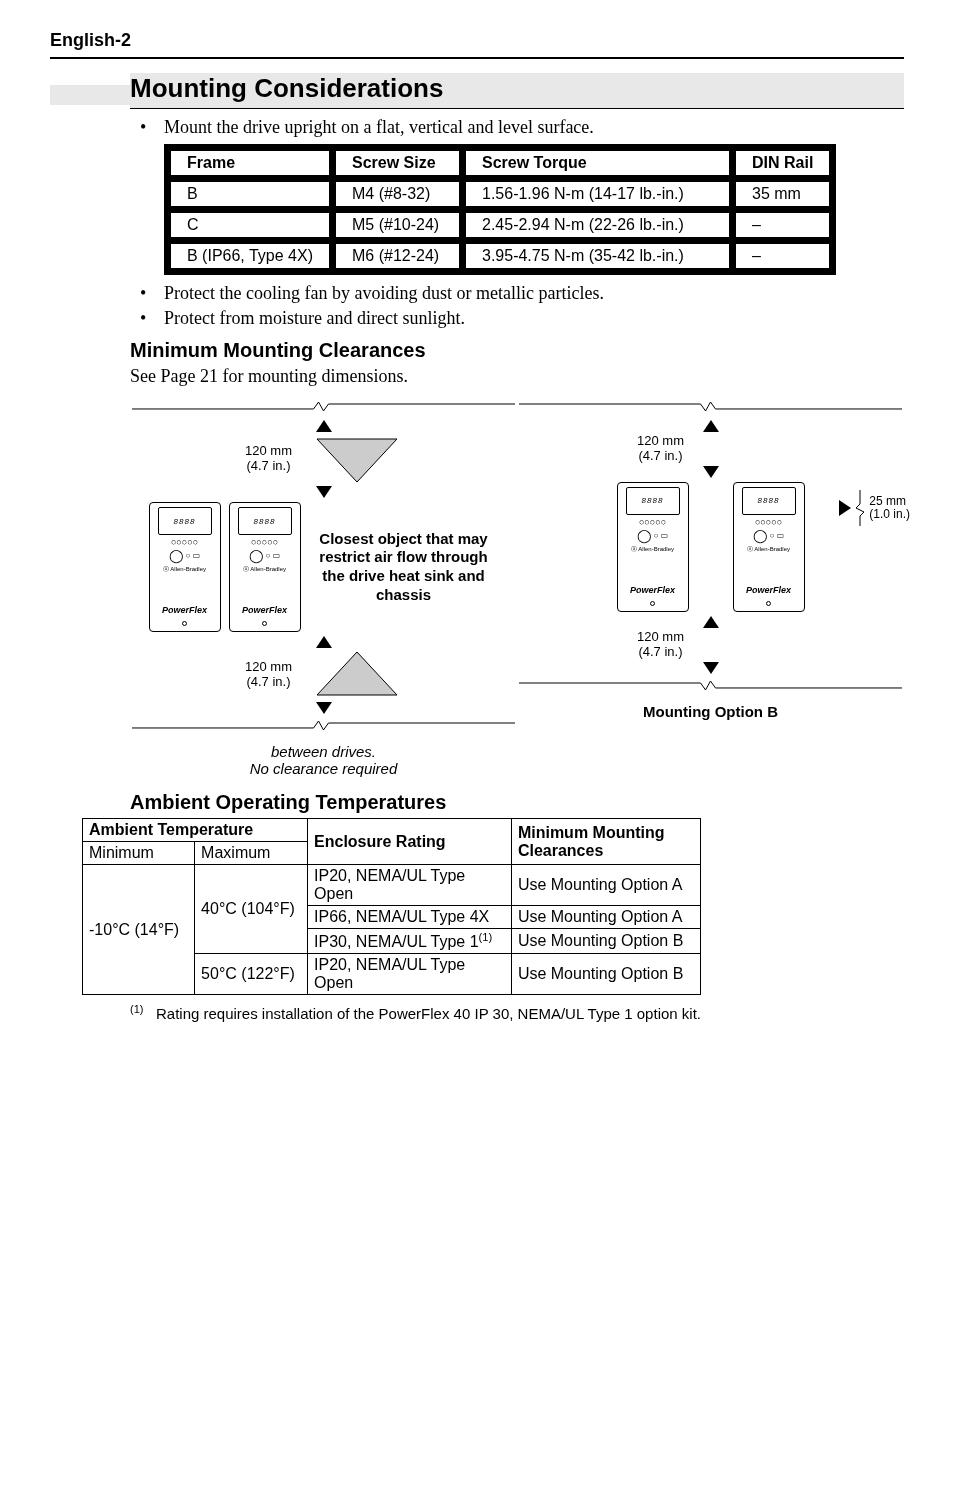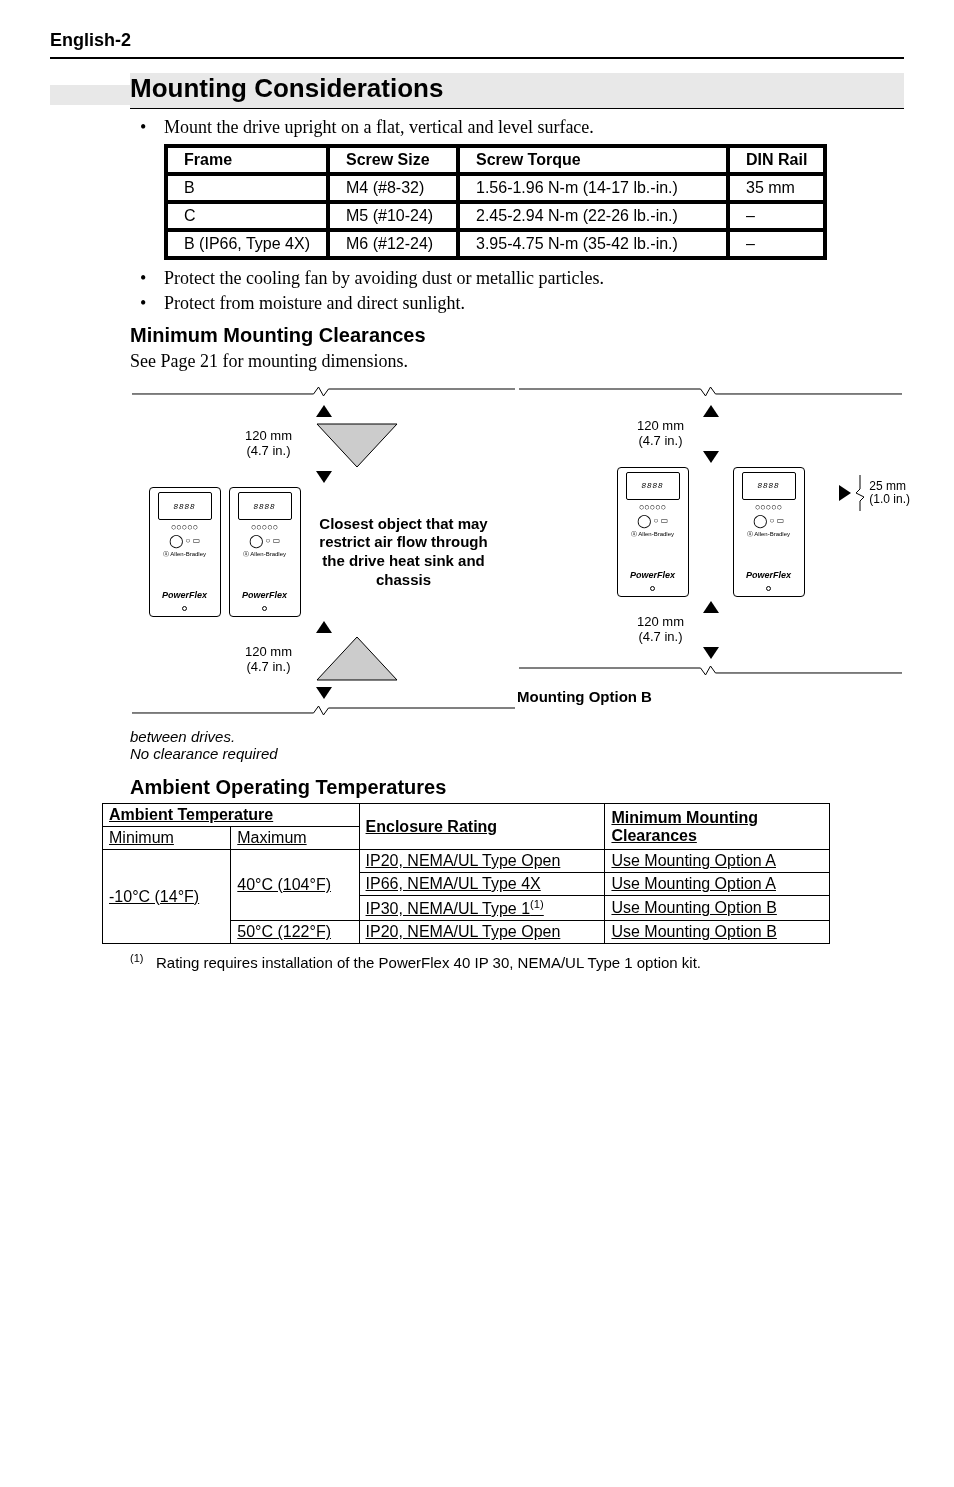--- a/index.html
+++ b/index.html
@@ -57,34 +57,33 @@
   .body-text { margin-left: 80px; margin-bottom: 10px; }
   table.data {
     border-collapse: collapse;
     margin-left: 114px;
     margin-top: 6px;
     margin-bottom: 8px;
     font-family: Arial, Helvetica, sans-serif;
     font-size: 16px;
   }
   table.data th, table.data td {
-    border: 4px solid #000000;
+    border: 7px solid #000000;
     padding: 3px 16px;
     text-align: left;
     vertical-align: middle;
   }
   table.data th { font-weight: bold; }
   table.ambient {
     border-collapse: collapse;
-    margin-left: 52px;
+    margin-left: 32px;
     margin-top: 4px;
     font-family: Arial, Helvetica, sans-serif;
     font-size: 16px;
-    width: 728px;
-    text-decoration: underline;
+    width: 619px;
   }
   table.ambient th, table.ambient td {
     border: 1px solid #000;
     padding: 2px 6px;
     text-align: left;
     vertical-align: middle;
   }
   .footnote {
     font-family: Arial, Helvetica, sans-serif;
     font-size: 15px;
@@ -130,20 +129,21 @@
     font-family: Arial, Helvetica, sans-serif;
     font-weight: bold;
     font-size: 15px;
     text-align: center;
     width: 190px;
     line-height: 1.25;
   }
   .caption {
     font-family: Arial, Helvetica, sans-serif;
     font-size: 15px;
+    text-align: center;
     margin-top: 6px;
   }
   .caption .b { font-weight: bold; }
   .caption .i { font-style: italic; }
   .triangle-up {
     width: 0; height: 0; border-left: 8px solid transparent; border-right: 8px solid transparent;
     border-bottom: 12px solid #000; margin: 0 auto;
   }
   .triangle-down {
     width: 0; height: 0; border-left: 8px solid transparent; border-right: 8px solid transparent;

